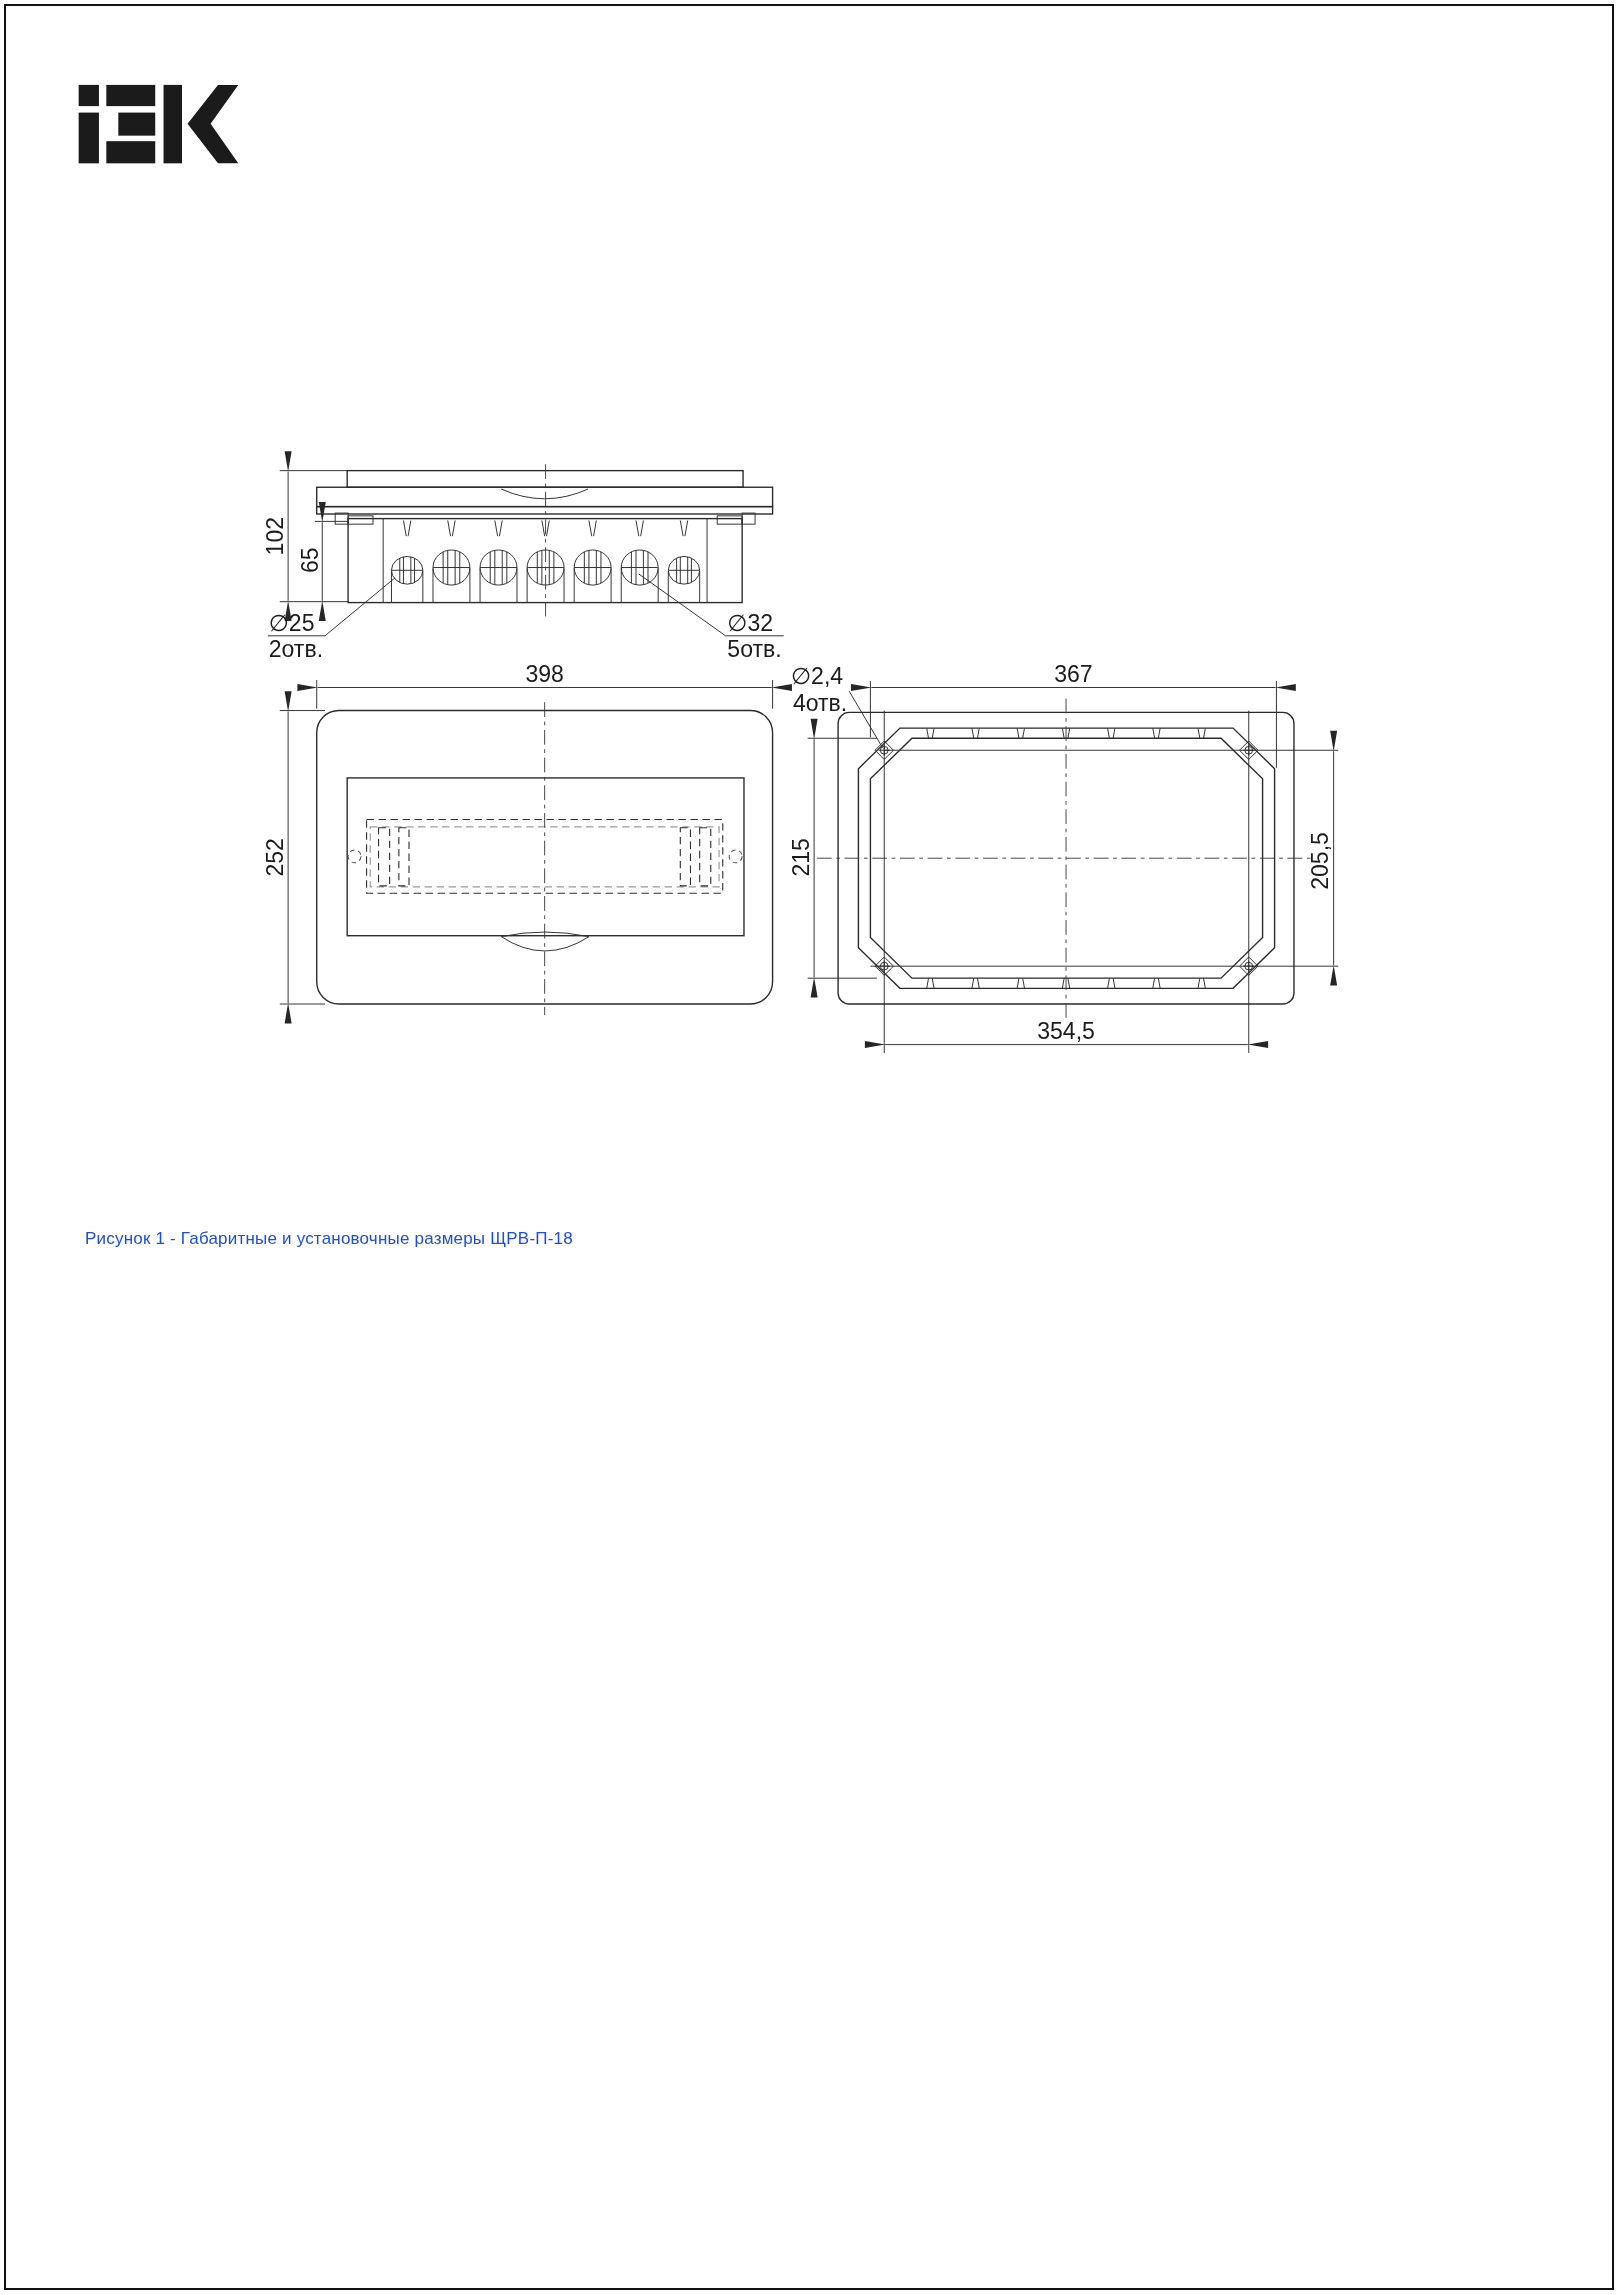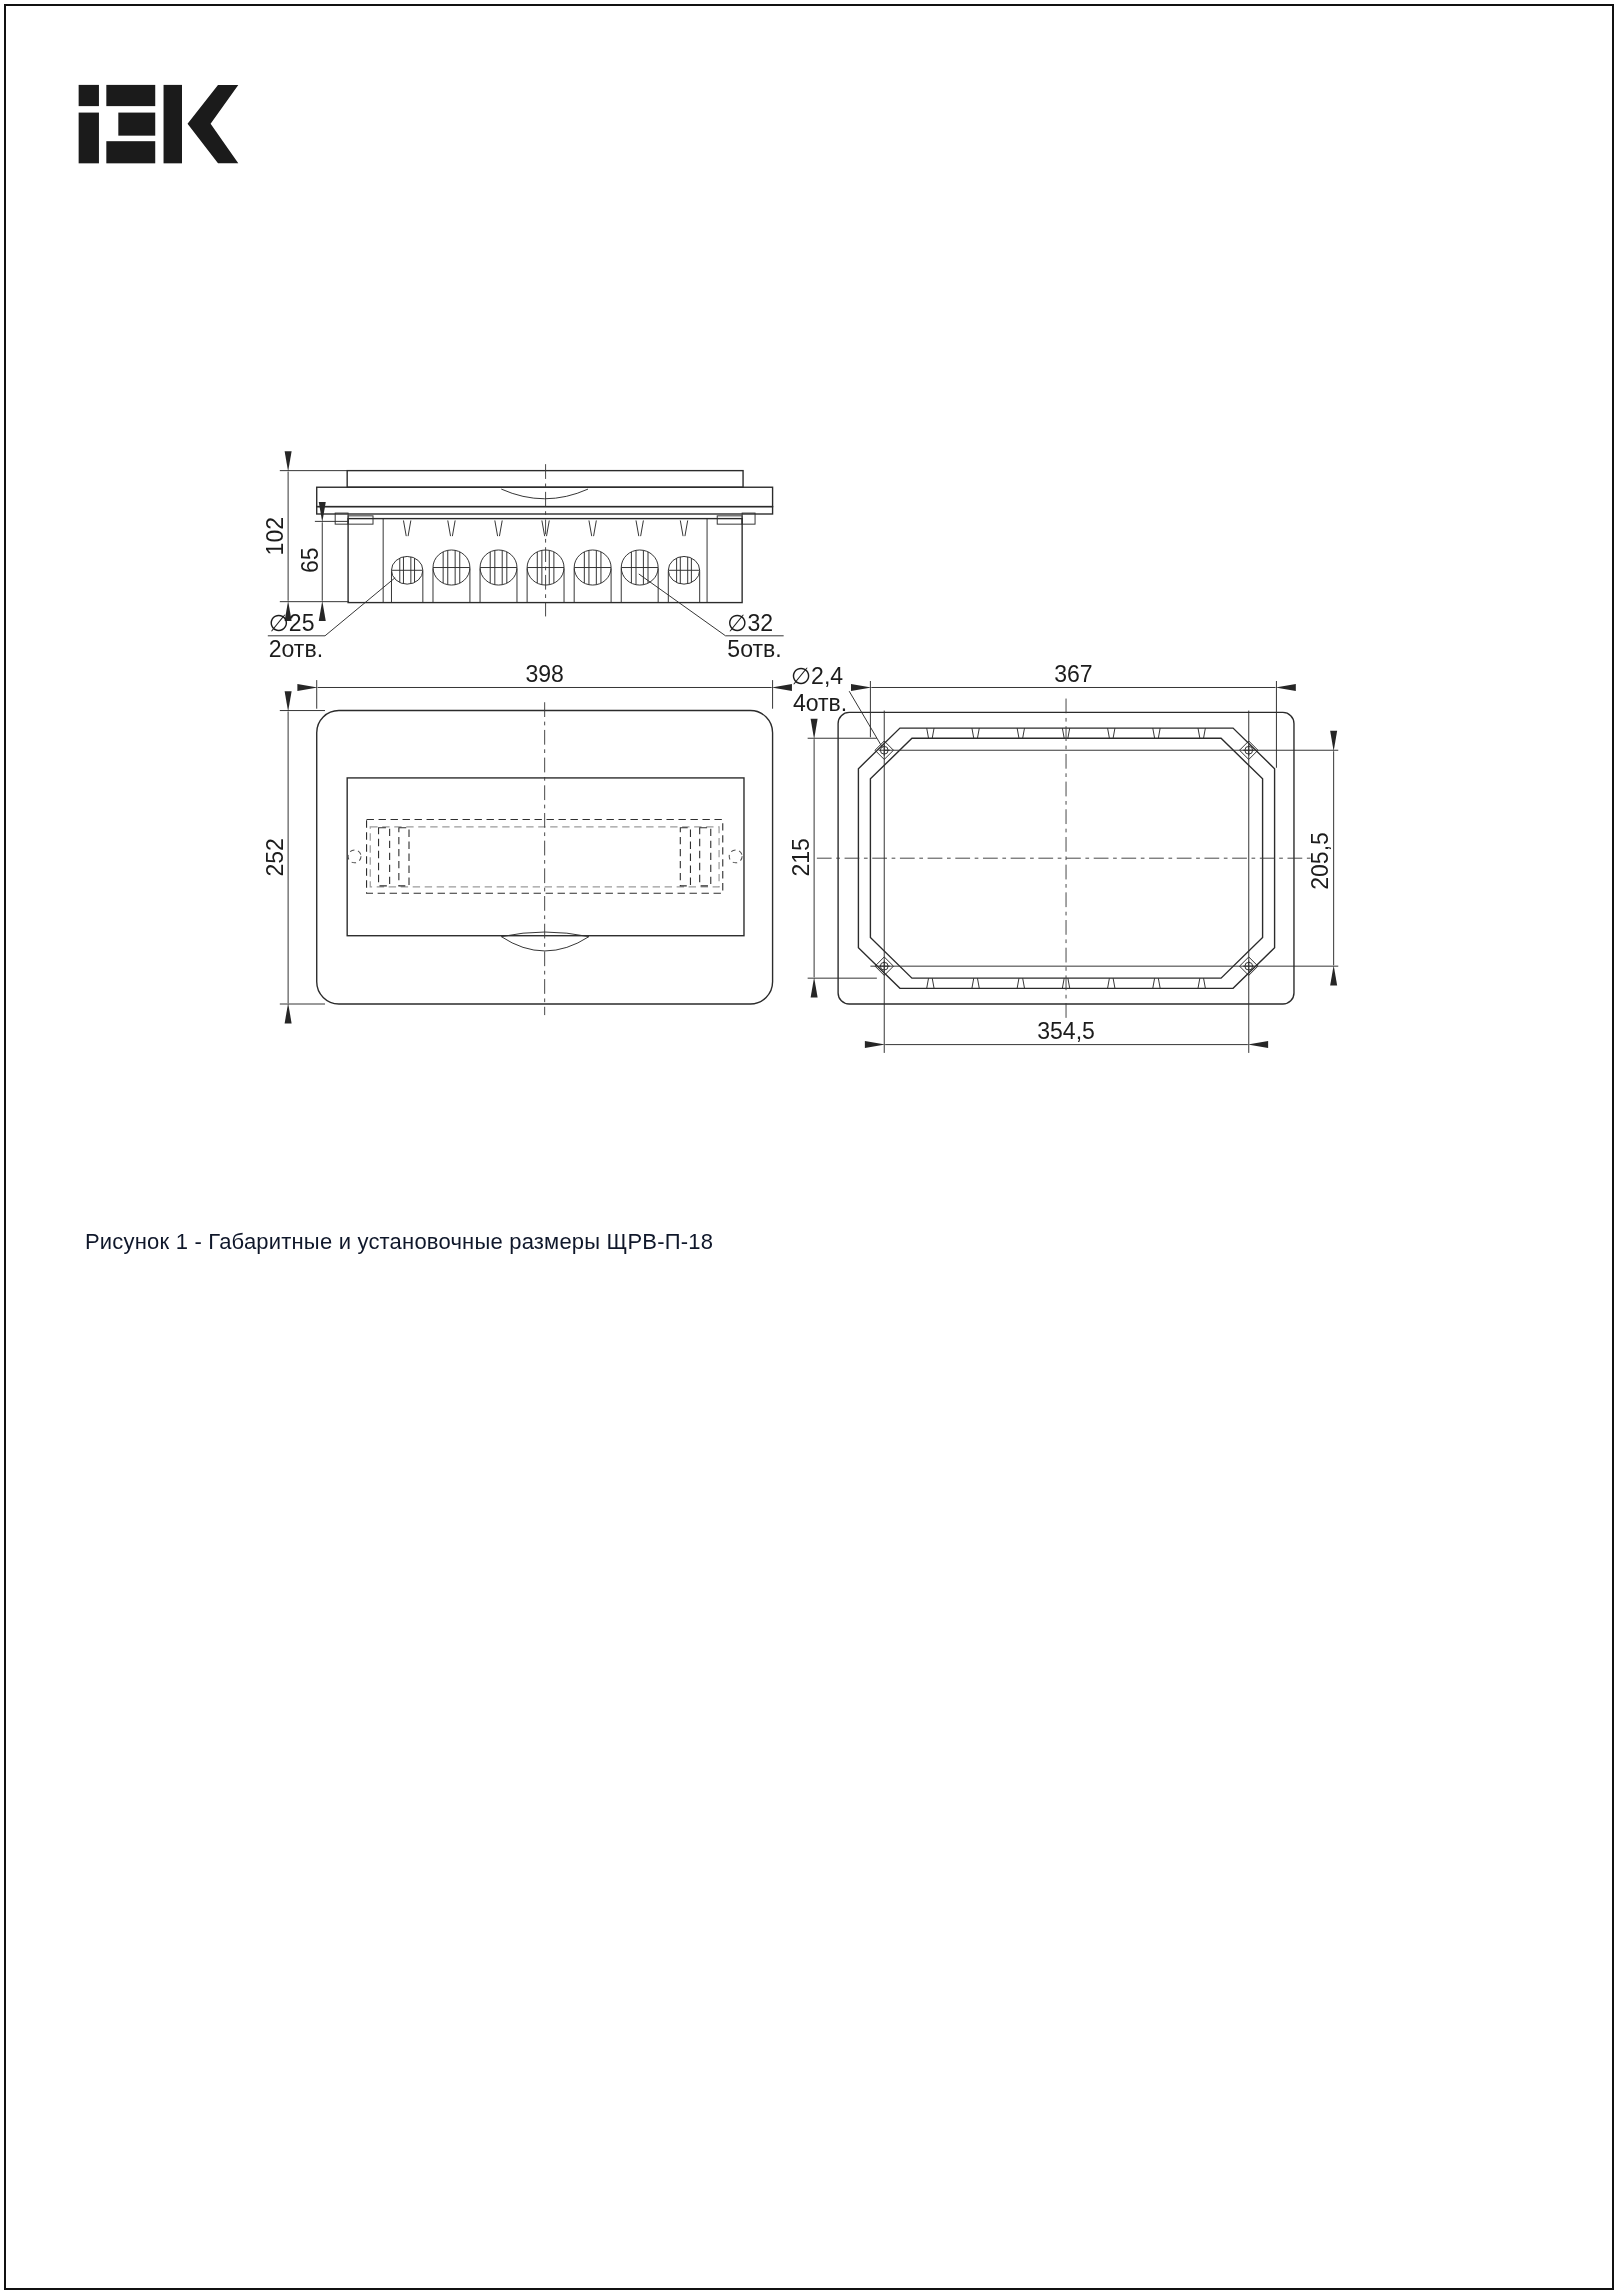--- a/index.html
+++ b/index.html
@@ -1,19 +1,19 @@
 <!DOCTYPE html>
 <html style="font-size:14.8px"><head>
 <meta charset="utf-8">
 <style>
   html,body{margin:0;padding:0;background:#e8e8e8;}
   .page{position:relative;width:1619px;height:2295px;background:#ffffff;margin:0 auto;
         font-family:"Liberation Sans",sans-serif;overflow:hidden;}
   .frame{position:absolute;left:3.7px;top:3.7px;right:4.6px;bottom:4.6px;border:2.8px solid #111;pointer-events:none;}
-  .caption{position:absolute;left:85px;top:1229px;font-size:22px;color:#0f172a;letter-spacing:0.2px;white-space:nowrap;}
+  .caption{position:absolute;left:85px;top:1229px;font-size:17px;color:#1d4ed8;letter-spacing:0.2px;white-space:nowrap;}
   svg.draw{position:absolute;left:0;top:0;}
   .ln{stroke:#2b2b2b;stroke-width:1.5;fill:none;stroke-linejoin:miter;}
   .tn{stroke:#303030;stroke-width:1.05;fill:none;}
   .dim{stroke:#303030;stroke-width:1.05;fill:none;marker-start:url(#arr);marker-end:url(#arr);}
   .cl{stroke:#3a3a3a;stroke-width:1;fill:none;stroke-dasharray:16 5 4 5;}
   .dsh{stroke:#2f2f2f;stroke-width:1.2;fill:none;stroke-dasharray:8 5;}
   .dshg{stroke:#9b9b9b;stroke-width:1.3;fill:none;stroke-dasharray:8 5;}
   .dshc{stroke:#4d4d4d;stroke-width:1.1;fill:none;stroke-dasharray:5 4;}
   text.dlab{font-family:"Liberation Sans",sans-serif;font-size:25px;fill:#1c1c1c;}
   .logo{fill:#1b1b1b;}

